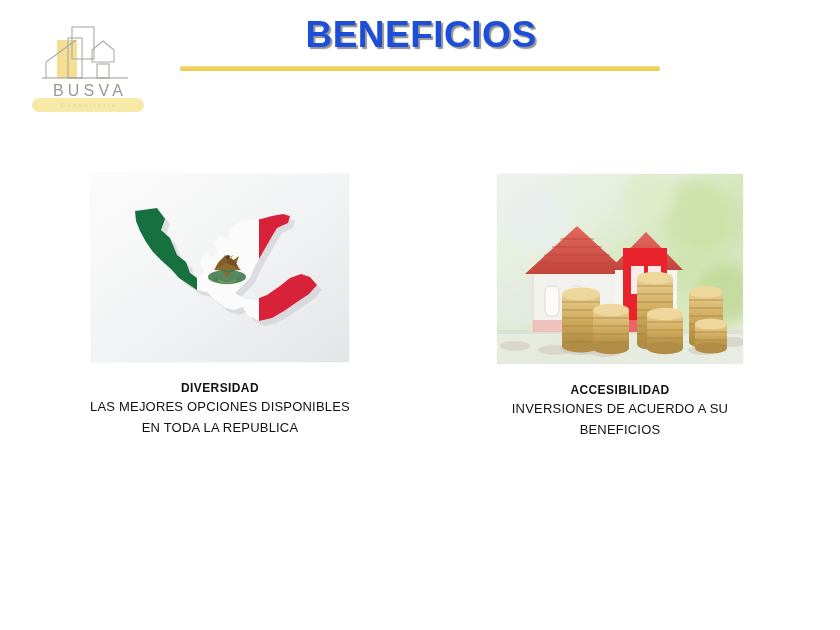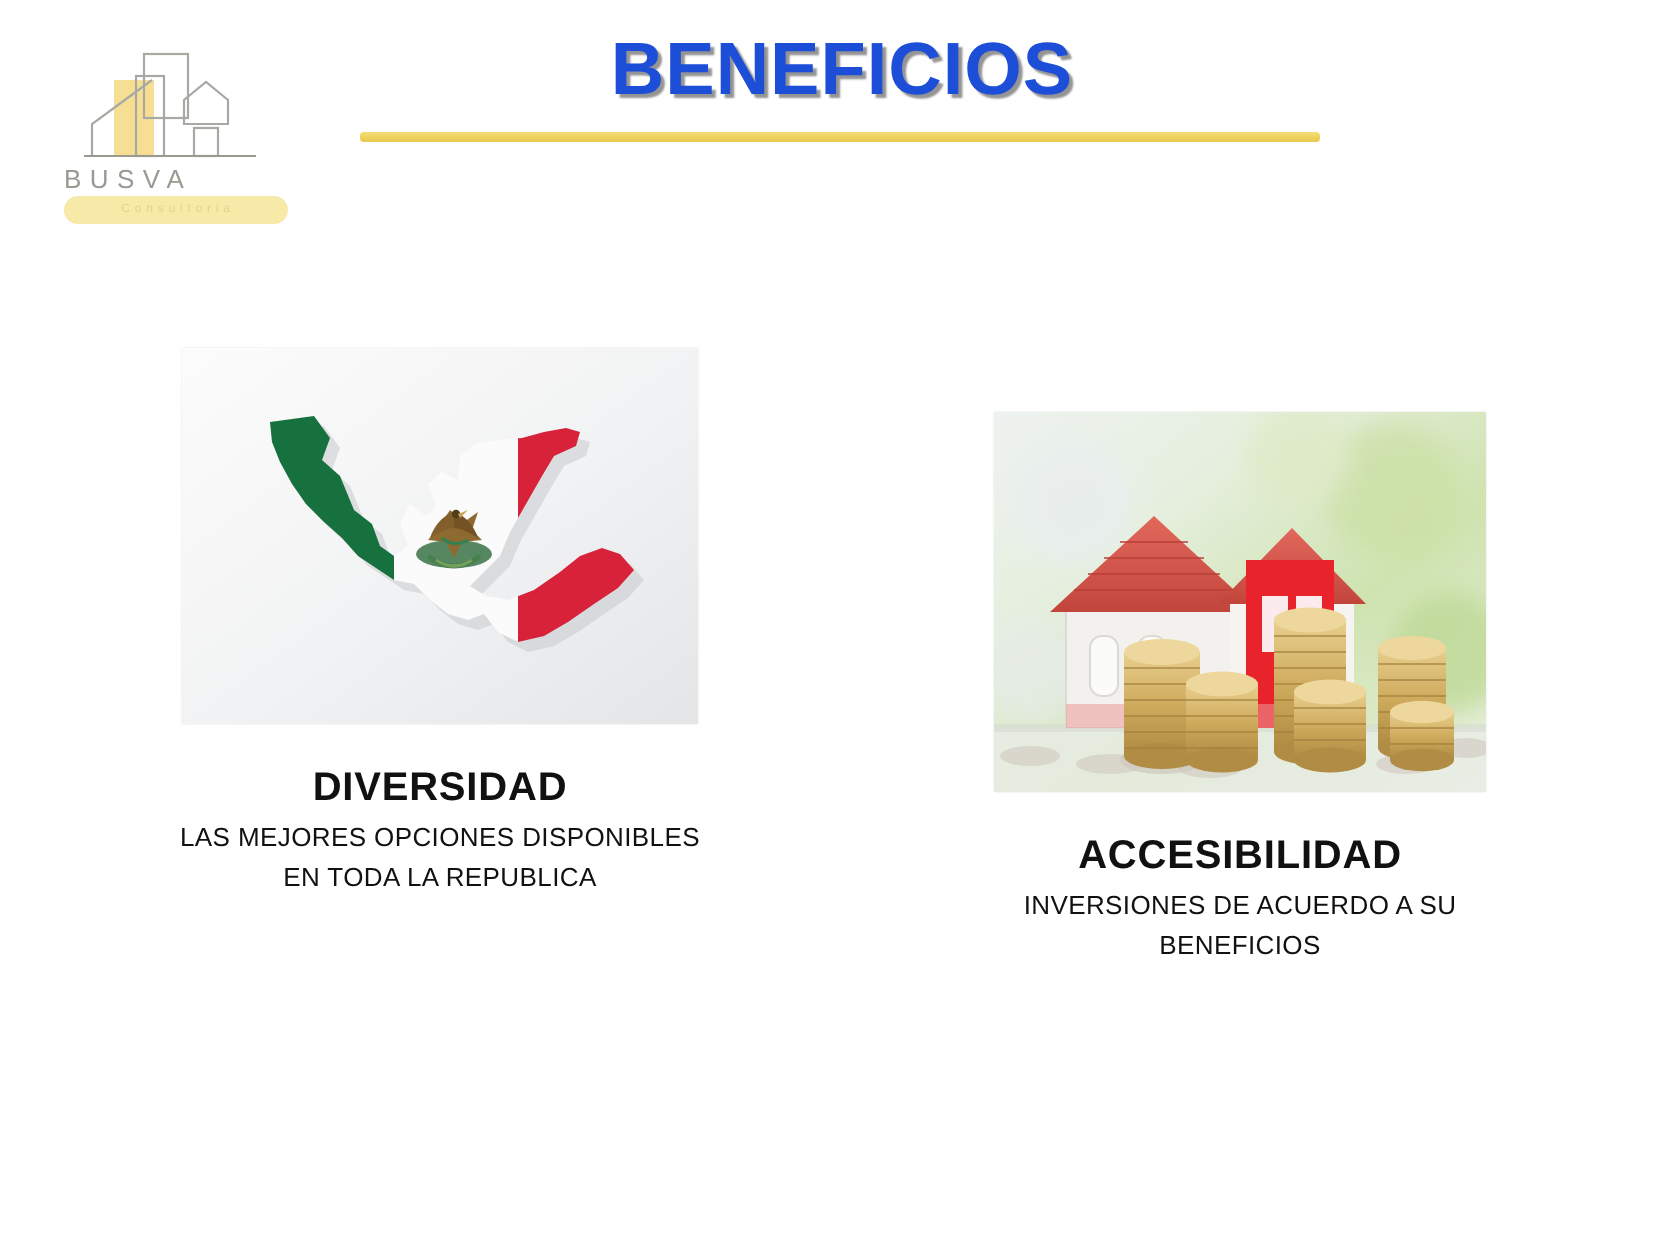--- a/index.html
+++ b/index.html
@@ -35,22 +35,23 @@
     position: absolute;
     left: 0; top: 0;
     width: 120px;
     height: 62px;
   }
   #logo-wordmark {
     position: absolute;
     left: 0;
     top: 60px;
     width: 120px;
+    text-align: center;
     font-family: "Liberation Sans", sans-serif;
-    font-size: 13px;
+    font-size: 16px;
     letter-spacing: 4.2px;
     color: #9a9a92;
     font-weight: 400;
     text-indent: 4px;
   }
   #logo-tagline-wrap {
     position: absolute;
     left: 4px;
     top: 76px;
     width: 112px;
@@ -93,21 +94,21 @@
     background: linear-gradient(to bottom, #f3dd7a 0%, #efd35f 50%, #e8c94f 100%);
     border-radius: 2px;
   }
 
   
   .column {
     position: absolute;
     top: 174px;
   }
   #column-left  { left: 20px;  width: 400px; }
-  #column-right { left: 420px; width: 400px; margin-top: 32px; }
+  #column-right { left: 420px; width: 400px; }
 
   .photo {
     position: relative;
     margin: 0 auto;
     overflow: hidden;
     box-shadow: 0 0 1px rgba(0,0,0,0.12);
   }
   #photo-mexico {
     width: 258px;
     height: 188px;
@@ -119,21 +120,21 @@
     background: linear-gradient(160deg, #f0f3ef 0%, #e8efe2 35%, #dce9c9 70%, #eef2e6 100%);
   }
 
   .caption {
     margin-top: 18px;
     text-align: center;
     color: #111111;
     font-family: "Liberation Sans", sans-serif;
   }
   .caption-title {
-    font-size: 20px;
+    font-size: 12px;
     font-weight: bold;
     letter-spacing: 0.4px;
     line-height: 1.45;
   }
   .caption-body {
     font-size: 13px;
     font-weight: 400;
     letter-spacing: 0.2px;
     line-height: 1.55;
     white-space: pre-line;

